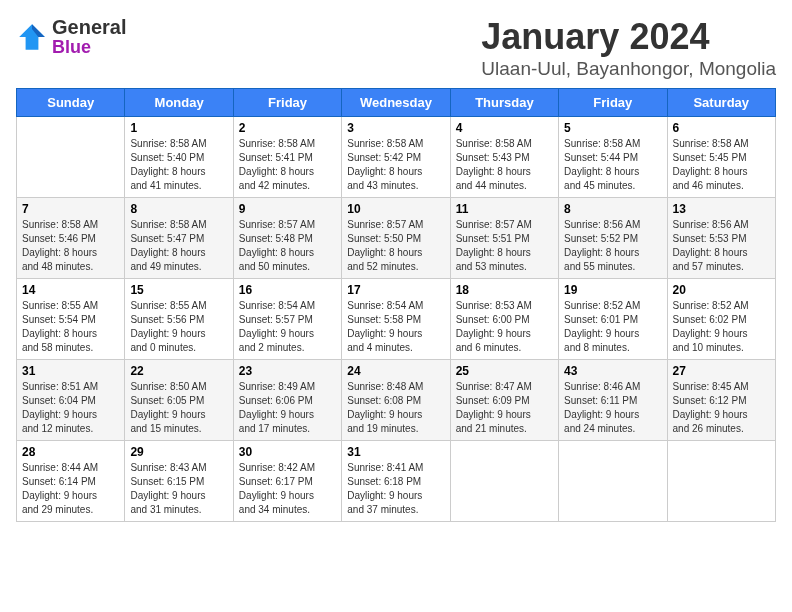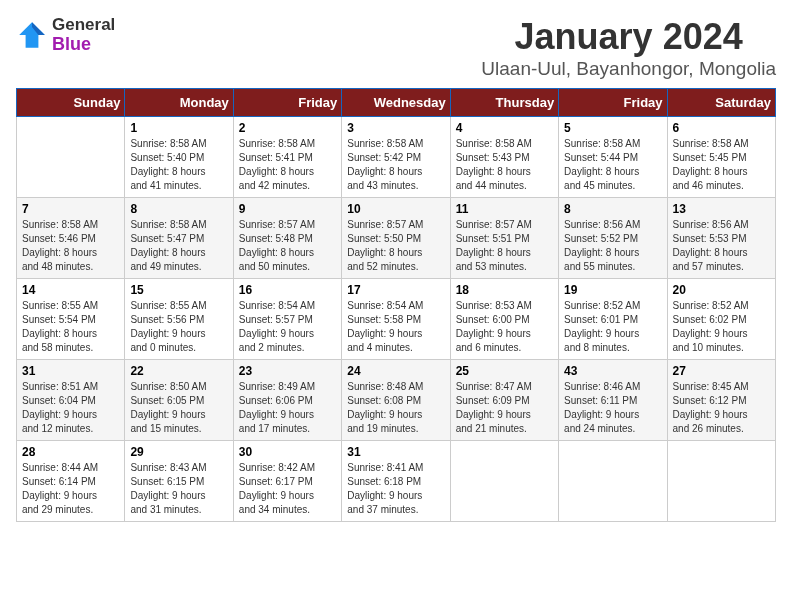--- a/index.html
+++ b/index.html
@@ -20,55 +20,55 @@
       display: flex;
       align-items: center;
       gap: 4px;
     }
     .logo-text {
       display: flex;
       flex-direction: column;
       line-height: 1.1;
     }
     .logo-general {
-      font-size: 17px;
+      font-size: 20px;
       font-weight: bold;
       color: #333;
     }
     .logo-blue {
       font-size: 18px;
       font-weight: bold;
       color: #a21caf;
     }
     .logo-icon {
       width: 32px;
       height: 32px;
     }
     .title-block {
-      text-align: center;
+      text-align: left;
     }
     .calendar-title {
       font-size: 36px;
       font-weight: bold;
       color: #333;
     }
     .calendar-subtitle {
       font-size: 19px;
       color: #555;
     }
     .calendar-table {
       width: 100%;
       border-collapse: collapse;
       font-size: 11px;
     }
     .calendar-table thead th {
-      background: #7f1d1d;
+      background: #3b82f6;
       color: #fff;
       padding: 6px 4px;
-      text-align: right;
+      text-align: center;
       font-size: 13px;
       font-weight: bold;
       border: 1px solid #1565c0;
     }
     .calendar-table tbody td {
       border: 1px solid #ccc;
       vertical-align: top;
       padding: 4px 5px;
       min-height: 80px;
       width: calc(100% / 7);

